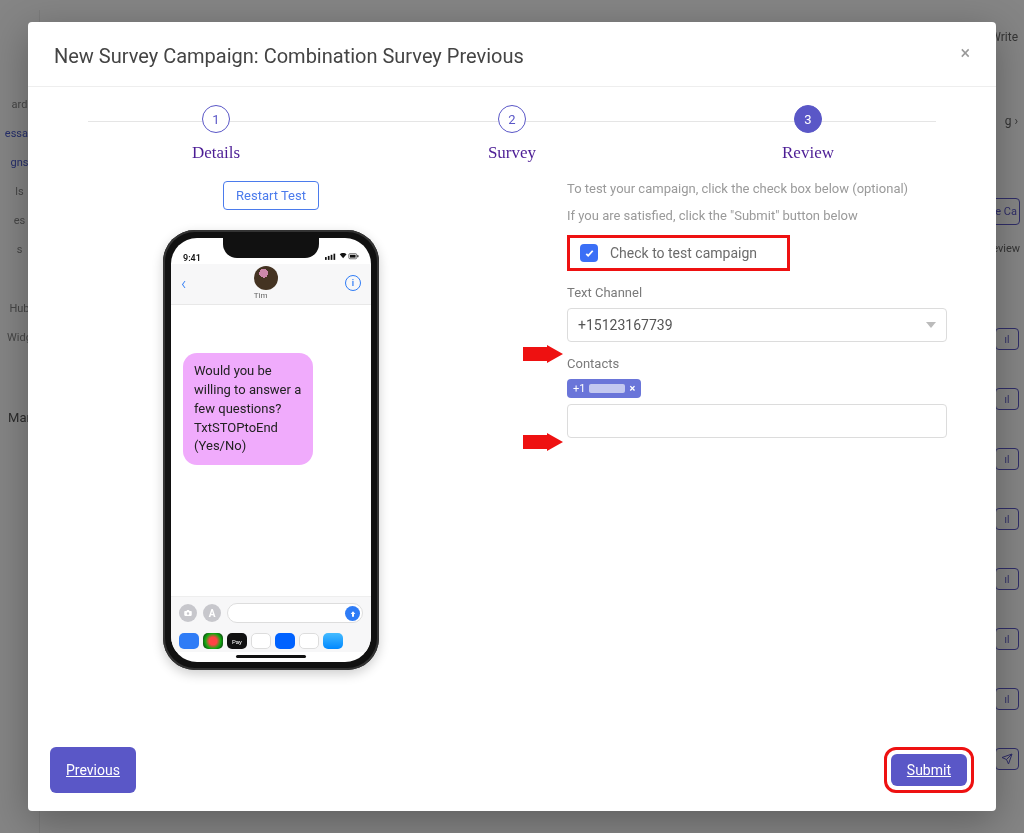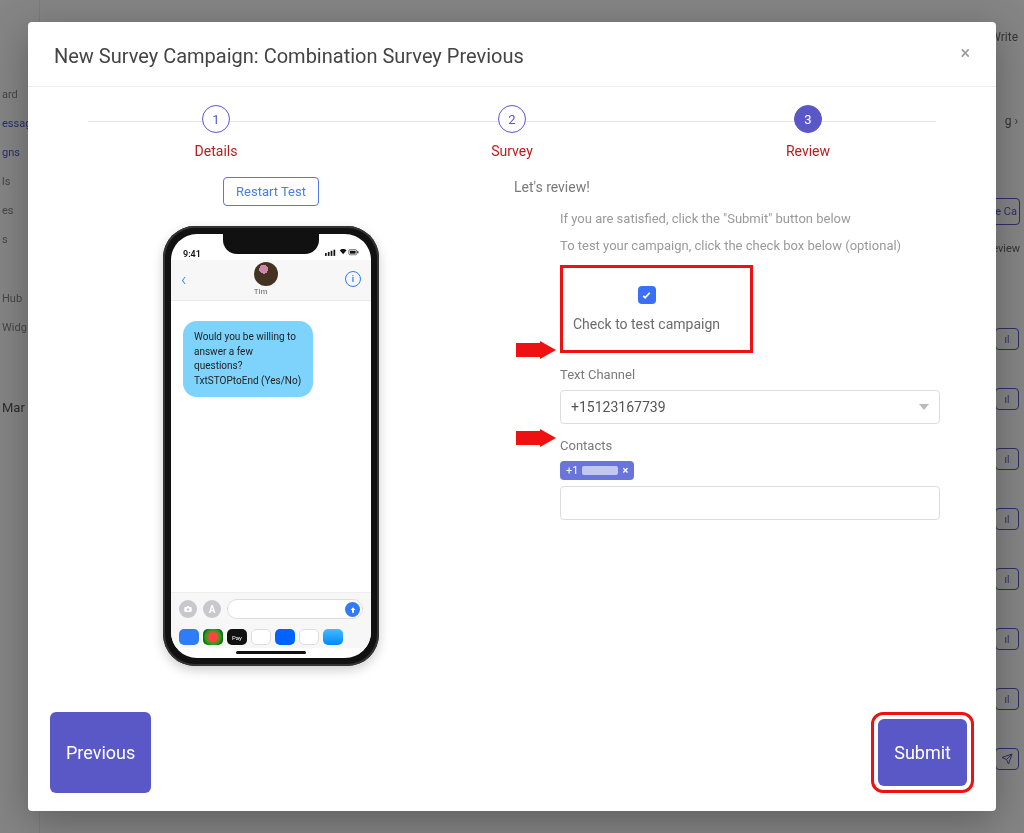--- a/index.html
+++ b/index.html
@@ -1,20 +1,20 @@
 <!DOCTYPE html>
 <html><head>
 <meta charset="utf-8">
 <style>
   * { box-sizing: border-box; margin: 0; padding: 0; font-family: -apple-system, BlinkMacSystemFont, "Segoe UI", Roboto, Arial, sans-serif; }
   body { background: #f0f0f0; width: 1024px; height: 833px; overflow: hidden; position: relative; }
 
   
   .bg-page { position: absolute; inset: 0; background: #fff; filter: brightness(.95); }
-  .bg-left { position:absolute; top:0; bottom:0; left:0; width:40px; background:#fff; border-right:1px solid #eee; padding-top:80px; font-size:11px; color:#888; text-align:left; }
+  .bg-left { position:absolute; top:10px; bottom:0; left:0; width:40px; background:#fff; border-right:1px solid #eee; padding-top:80px; font-size:11px; color:#888; text-align:center; }
   .bg-left div { padding:8px 2px; white-space:nowrap; overflow:hidden; }
   .bg-left .active { color:#4a5bce; }
   .bg-right-pill { position:absolute; right:5px; width:24px; height:22px; border:1px solid #5a57c7; border-radius:4px; display:flex; align-items:center; justify-content:center; color:#5a57c7; font-size:10px; }
 
   .overlay { position:absolute; inset:0; background:rgba(0,0,0,0.45); }
 
   .modal {
     position:absolute; top:22px; left:28px; right:28px; bottom:22px;
     background:#fff; border-radius:4px; box-shadow:0 10px 40px rgba(0,0,0,.3);
     display:flex; flex-direction:column;
@@ -24,77 +24,77 @@
   }
   .modal-title { font-size:20px; font-weight:400; color:#444; }
   .close-x { color:#999; font-size:18px; cursor:pointer; line-height:1; }
   .hr { height:1px; background:#eee; margin:0; }
 
   .stepper { display:flex; align-items:flex-start; justify-content:space-between; padding:18px 40px 8px; position:relative; }
   .stepper::before { content:""; position:absolute; top:34px; left:60px; right:60px; height:1px; background:#e5e5e5; z-index:0; }
   .step { text-align:center; flex:1; z-index:1; display:flex; flex-direction:column; align-items:center; }
   .step .circle { width:28px; height:28px; border-radius:50%; background:#fff; border:1.5px solid #5a57c7; color:#5a57c7; display:flex; align-items:center; justify-content:center; font-size:13px; margin-bottom:10px; }
   .step.active .circle { background:#5a57c7; color:#fff; border-color:#5a57c7; }
-  .step .step-label { color:#b91c1c; font-size:14px; }
-
-  .modal-body { flex:1; display:flex; padding:10px 28px 20px; gap:28px; position:relative; overflow:hidden; }
+  .step .step-label { color:#4c1d95; font-size:17px;font-family:Liberation Serif, serif; }
+
+  .modal-body { flex:1; display:flex; padding:10px 28px 20px; gap:35px; position:relative; overflow:hidden; }
   .left-col { flex:0 0 430px; display:flex; flex-direction:column; align-items:center; position:relative; }
   .right-col { flex:1; display:flex; flex-direction:column; position:relative; }
 
   .restart-btn {
     border:1px solid #4b7bec; color:#4b7bec; background:#fff; padding:6px 12px; font-size:13px;
     border-radius:4px; cursor:pointer; margin-bottom:16px;
   }
 
   
   .phone { width:216px; height:440px; background:#111; border-radius:32px; padding:8px; position:relative; box-shadow: inset 0 0 0 2px #333, 0 4px 12px rgba(0,0,0,.2); margin-top:4px;}
   .phone-screen { background:#fff; width:100%; height:100%; border-radius:26px; overflow:hidden; position:relative; display:flex; flex-direction:column;}
   .notch { position:absolute; top:0; left:50%; transform:translateX(-50%); width:96px; height:20px; background:#111; border-radius:0 0 14px 14px; z-index:5;}
   .status-bar { height:26px; display:flex; justify-content:space-between; align-items:flex-end; padding:0 12px 1px; font-size:9px; font-weight:600; color:#111;}
   .msg-header { background:#f7f7f8; border-bottom:1px solid #e8e8e8; padding:2px 10px 4px; display:flex; align-items:center; justify-content:space-between; }
   .msg-header .back { color:#2f7cf6; font-size:18px; font-weight:300; }
   .msg-header .info { width:16px; height:16px; border:1.3px solid #2f7cf6; border-radius:50%; color:#2f7cf6; font-size:9px; display:flex; align-items:center; justify-content:center; font-weight:600;}
   .msg-header .center { }
   .avatar { width:24px; height:24px; border-radius:50%; background:#333 center/cover; background:radial-gradient(circle at 40% 30%, #c8a 0 20%, #432 20% 100%); margin:0 auto 1px;}
   .msg-name { font-size:8px; color:#666; }
   .msg-body { flex:1; padding:20px 12px; }
-  .bubble { background:#7dd3fc; color:#222; font-size:10px; line-height:1.45; border-radius:14px; padding:9px 11px; max-width:130px; }
+  .bubble { background:#f0abfc; color:#222; font-size:13px; line-height:1.45; border-radius:14px; padding:9px 11px; max-width:130px;margin-top:28px; }
   .msg-input { background:#f7f7f8; border-top:1px solid #eee; padding:6px 8px; display:flex; gap:6px; align-items:center;}
   .tray-icon { width:18px; height:18px; border-radius:50%; background:#c7c7cc; display:inline-flex; align-items:center; justify-content:center; color:#fff; font-size:10px;}
   .compose { flex:1; height:20px; border:1px solid #ddd; border-radius:11px; background:#fff; position:relative;}
   .compose .send { position:absolute; right:2px; top:2px; width:15px; height:15px; background:#2f7cf6; border-radius:50%; display:flex; align-items:center; justify-content:center;}
   .apps-row { display:flex; gap:4px; padding:4px 8px 3px; background:#f7f7f8; }
   .app-dot { width:20px; height:16px; border-radius:5px; }
   .home-ind { width:70px; height:3px; border-radius:3px; background:#111; margin:3px auto 4px;}
 
   
   .section-title { color:#7a7a7a; font-size:14px; margin:2px 0 16px; }
   .help-text { color:#9a9a9a; font-size:13px; margin-left:46px; margin-bottom:12px; }
   .check-row {
     display:flex; align-items:center; gap:12px; margin-left:46px; margin-bottom:14px;
-    border:3px solid #e11; padding:18px 10px; width:fit-content; padding-right:30px;flex-direction:column;
+    border:3px solid #e11; padding:6px 10px; width:fit-content; padding-right:30px;
   }
   .checkbox { width:18px; height:18px; border-radius:4px; background:#3b6ff6; display:flex; align-items:center; justify-content:center; color:#fff; font-size:12px;}
   .check-label { color:#6b6b6b; font-size:14px; }
 
   .field-label { color:#7a7a7a; font-size:13px; margin-left:46px; margin-bottom:8px; }
   .select { margin-left:46px; border:1px solid #dcdcdc; border-radius:4px; height:34px; display:flex; align-items:center; justify-content:space-between; padding:0 10px; color:#555; font-size:14px; width:380px; cursor:pointer; background:#fff;}
   .select .caret { width:0; height:0; border-left:5px solid transparent; border-right:5px solid transparent; border-top:6px solid #bbb;}
 
   .chip-row { margin-left:46px; display:flex; gap:6px; margin-bottom:6px;}
   .chip { background:#6a75d9; color:#fff; font-size:11px; border-radius:4px; padding:3px 6px; display:flex; align-items:center; gap:4px;}
   .chip .x { font-weight:700; }
   .chip .blur { display:inline-block; width:36px; height:9px; background:rgba(255,255,255,.6); border-radius:2px; filter:blur(.4px);}
   .text-input { margin-left:46px; border:1px solid #dcdcdc; border-radius:4px; height:34px; width:380px; padding:0 10px; font-size:14px; background:#fff;}
 
   .arrow { position:absolute; left:2px; width:40px; height:18px; }
   .arrow svg { width:100%; height:100%; }
 
   .modal-footer { display:flex; justify-content:space-between; padding:0 22px 18px; }
-  .btn { border:none; border-radius:6px; padding:23px 16px; font-size:18px; cursor:pointer; color:#fff; }
+  .btn { border:none; border-radius:6px; padding:8px 16px; font-size:14px; cursor:pointer; color:#fff;text-decoration:underline; }
   .btn-prev { background:#5a57c7; }
   .btn-submit-wrap { border:3px solid #e11; padding:4px; border-radius:12px;}
   .btn-submit { background:#5a57c7; }
 
 </style>
 </head>
 <body>
 
 <div class="bg-page">
   <div class="bg-left">
@@ -212,23 +212,22 @@
               <div class="app-dot" style="background:#fff;border:1px solid #ddd"></div>
               <div class="app-dot" style="background:linear-gradient(#4bf,#08f)"></div>
             </div>
             <div class="home-ind"></div>
           </div>
         </div>
       </div>
     </div>
 
     <div class="right-col">
-      <div class="section-title">Let's review!</div>
+      <div class="help-text">To test your campaign, click the check box below (optional)</div>
       <div class="help-text">If you are satisfied, click the "Submit" button below</div>
-      <div class="help-text">To test your campaign, click the check box below (optional)</div>
 
       <div class="check-row">
         <div class="checkbox">
           <svg width="11" height="11" viewBox="0 0 24 24" fill="none" stroke="#fff" stroke-width="4">
               <path d="M5 13l4 4 10-11"></path>
             </svg>
         </div>
         <span class="check-label">Check to test campaign</span>
       </div>
 

